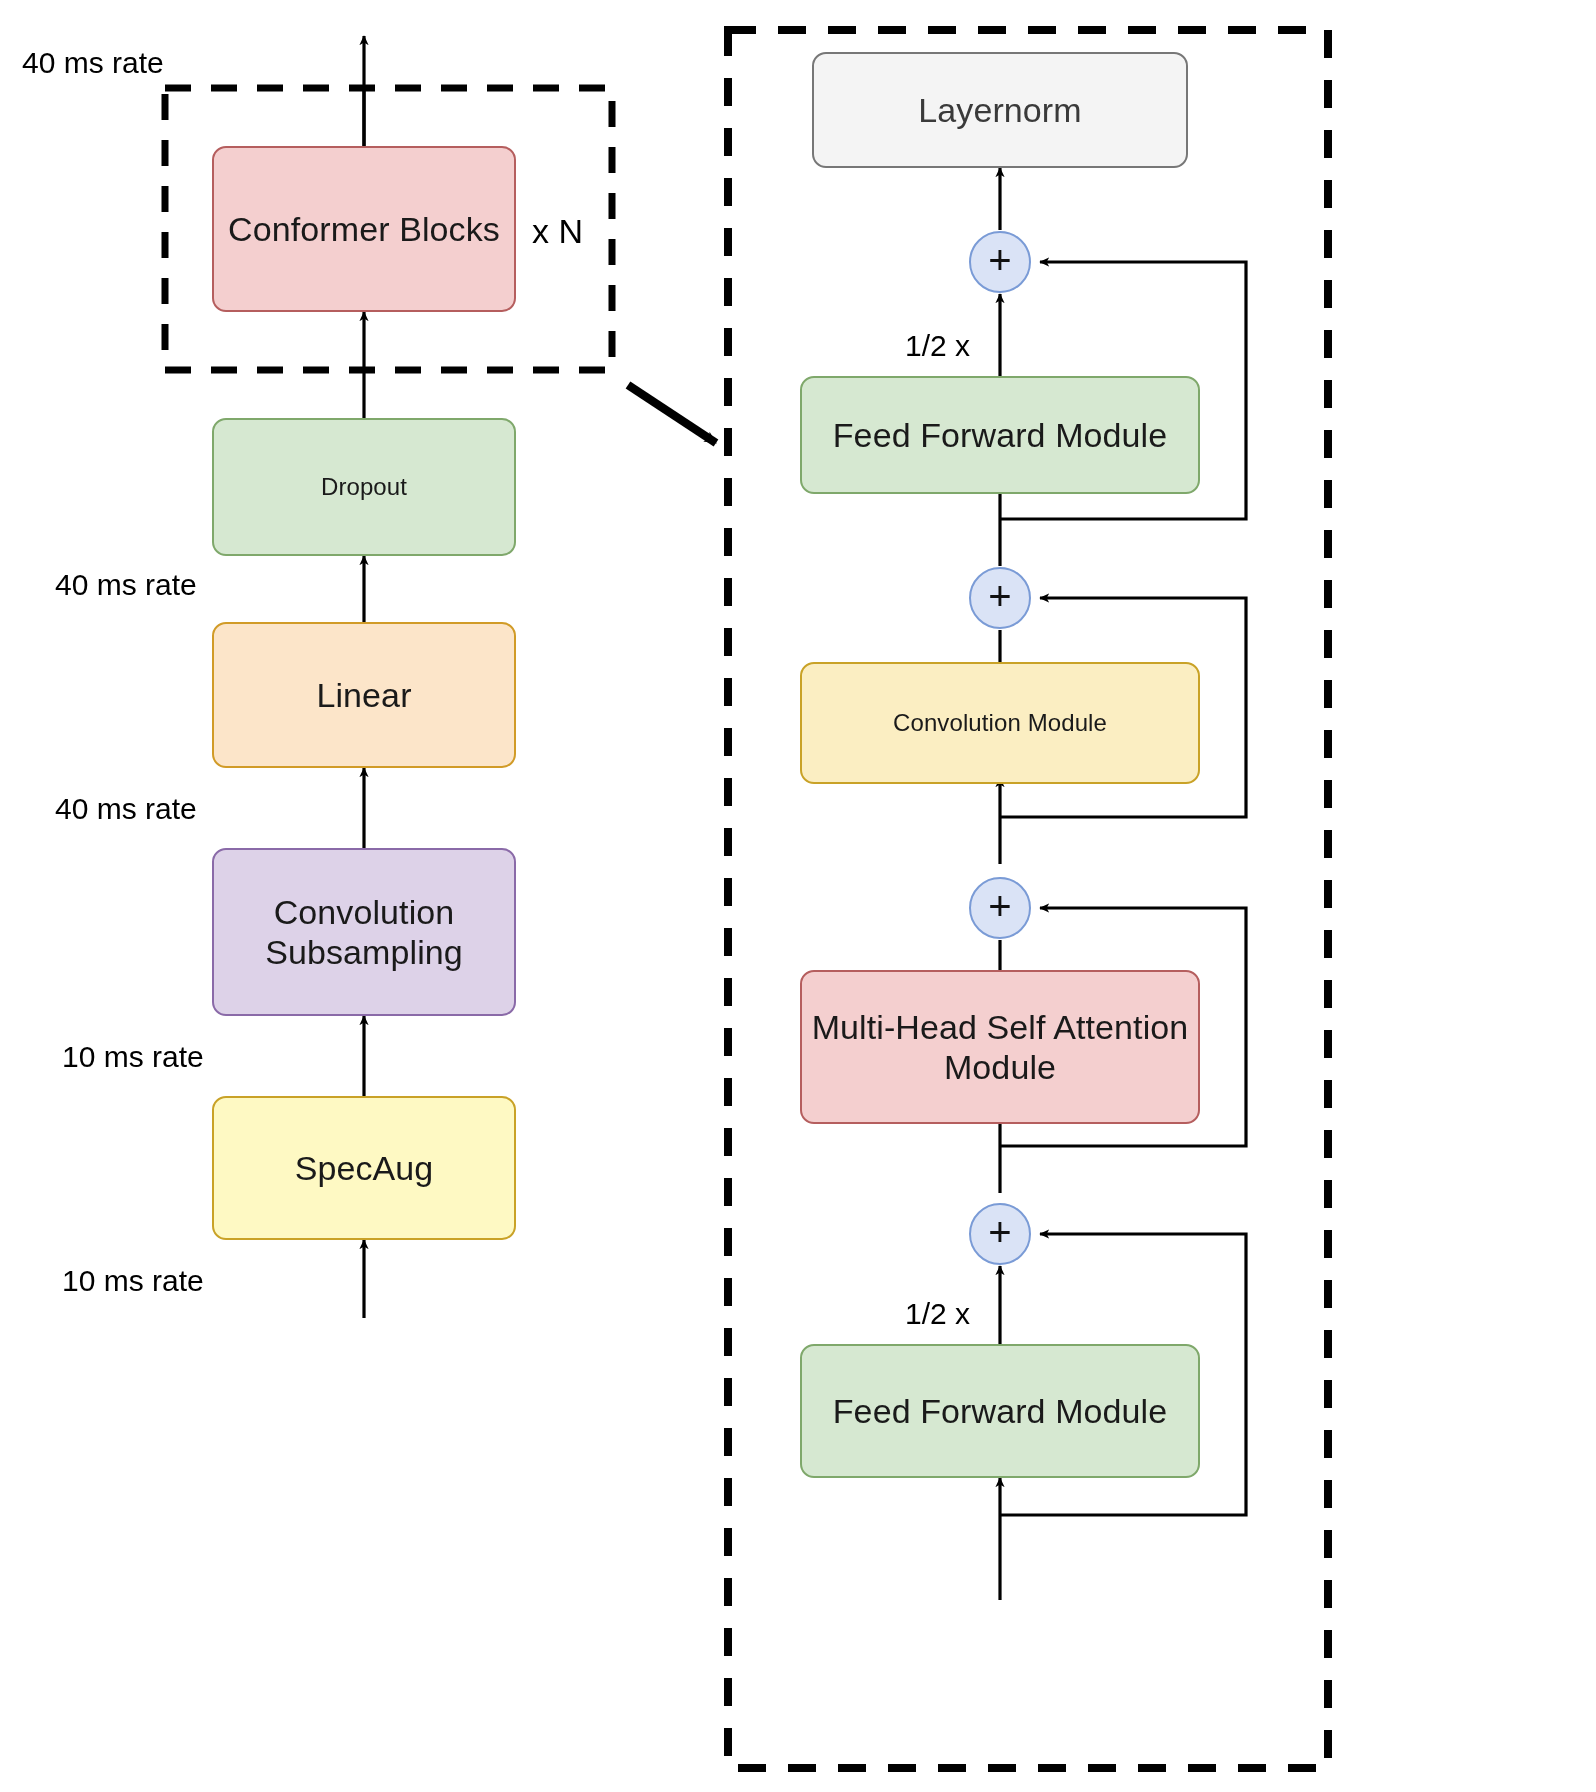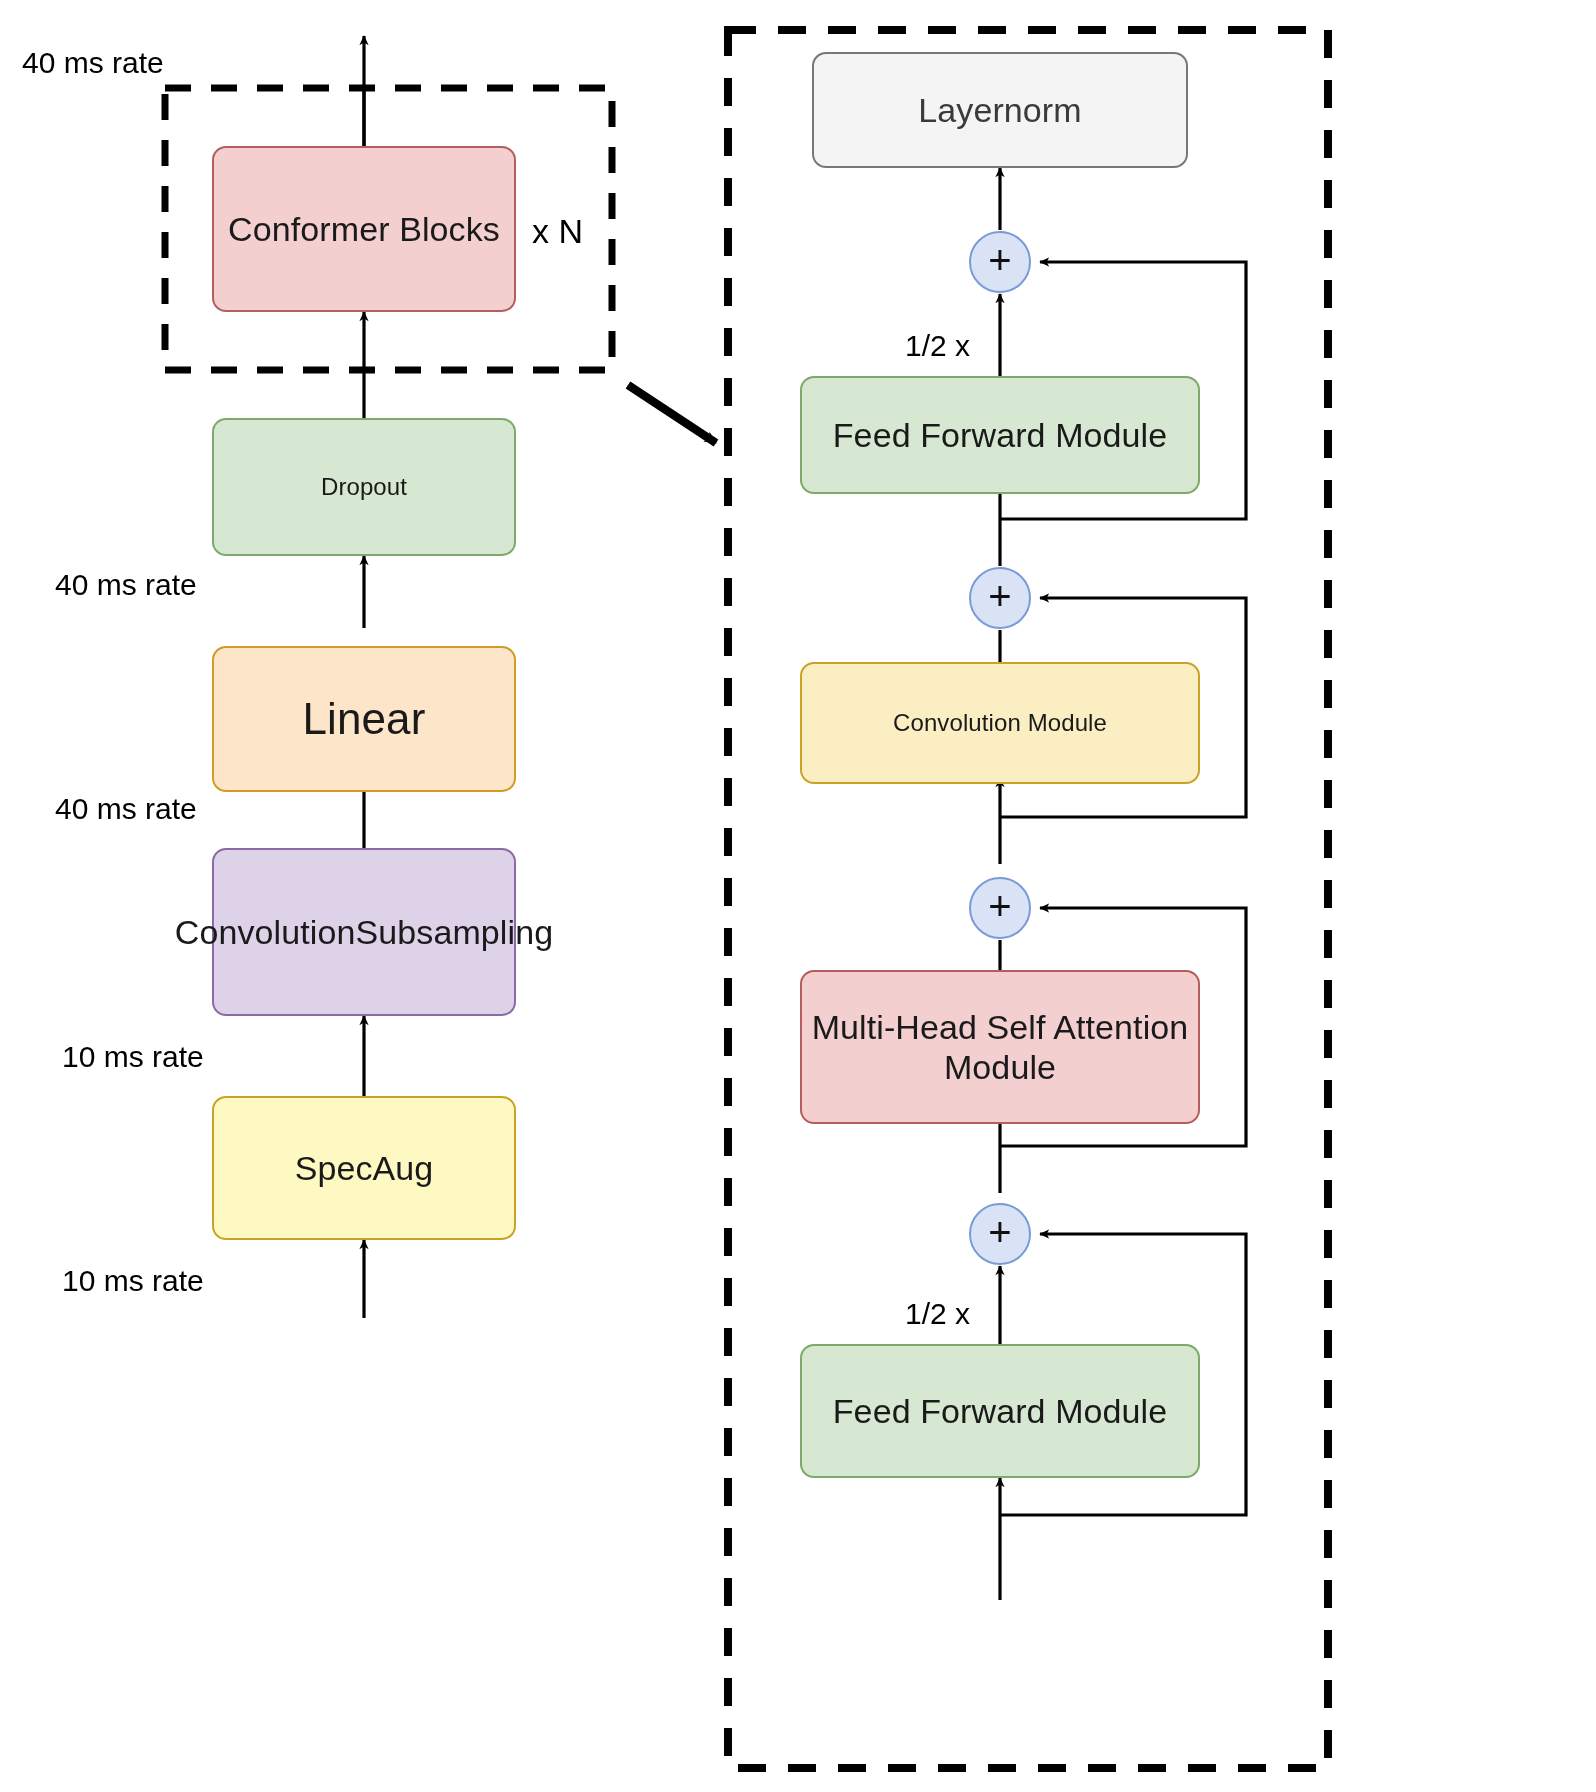--- a/index.html
+++ b/index.html
@@ -139,25 +139,25 @@
 
   <div class="node" style="left:212px; top:146px; width:304px; height:166px; background:#f4cfcf; border-color:#b55e5e; font-size:34px;">
     <span>Conformer Blocks</span>
   </div>
   <div class="xn" style="left:532px; top:212px;">x N</div>
 
   <div class="node" style="left:212px; top:418px; width:304px; height:138px; background:#d6e8d1; border-color:#7fa86b; font-size:24px;">
     <span>Dropout</span>
   </div>
 
-  <div class="node" style="left:212px; top:622px; width:304px; height:146px; background:#fce5c9; border-color:#d19b27; font-size:44px;margin-top:24px;">
+  <div class="node" style="left:212px; top:622px; width:304px; height:146px; background:#fce5c9; border-color:#d19b27; font-size:34px;">
     <span>Linear</span>
   </div>
 
-  <div class="node" style="left:212px; top:848px; width:304px; height:168px; background:#ddd2e8; border-color:#8a6aa8; font-size:34px; flex-direction:row;">
+  <div class="node" style="left:212px; top:848px; width:304px; height:168px; background:#ddd2e8; border-color:#8a6aa8; font-size:34px; flex-direction:column;">
     <span>Convolution</span>
     <span>Subsampling</span>
   </div>
 
   <div class="node" style="left:212px; top:1096px; width:304px; height:144px; background:#fef9c3; border-color:#c9a227; font-size:34px;">
     <span>SpecAug</span>
   </div>
 
   <div class="lbl" style="left:22px; top:46px;">40 ms rate</div>
   <div class="lbl" style="left:55px; top:568px;">40 ms rate</div>

